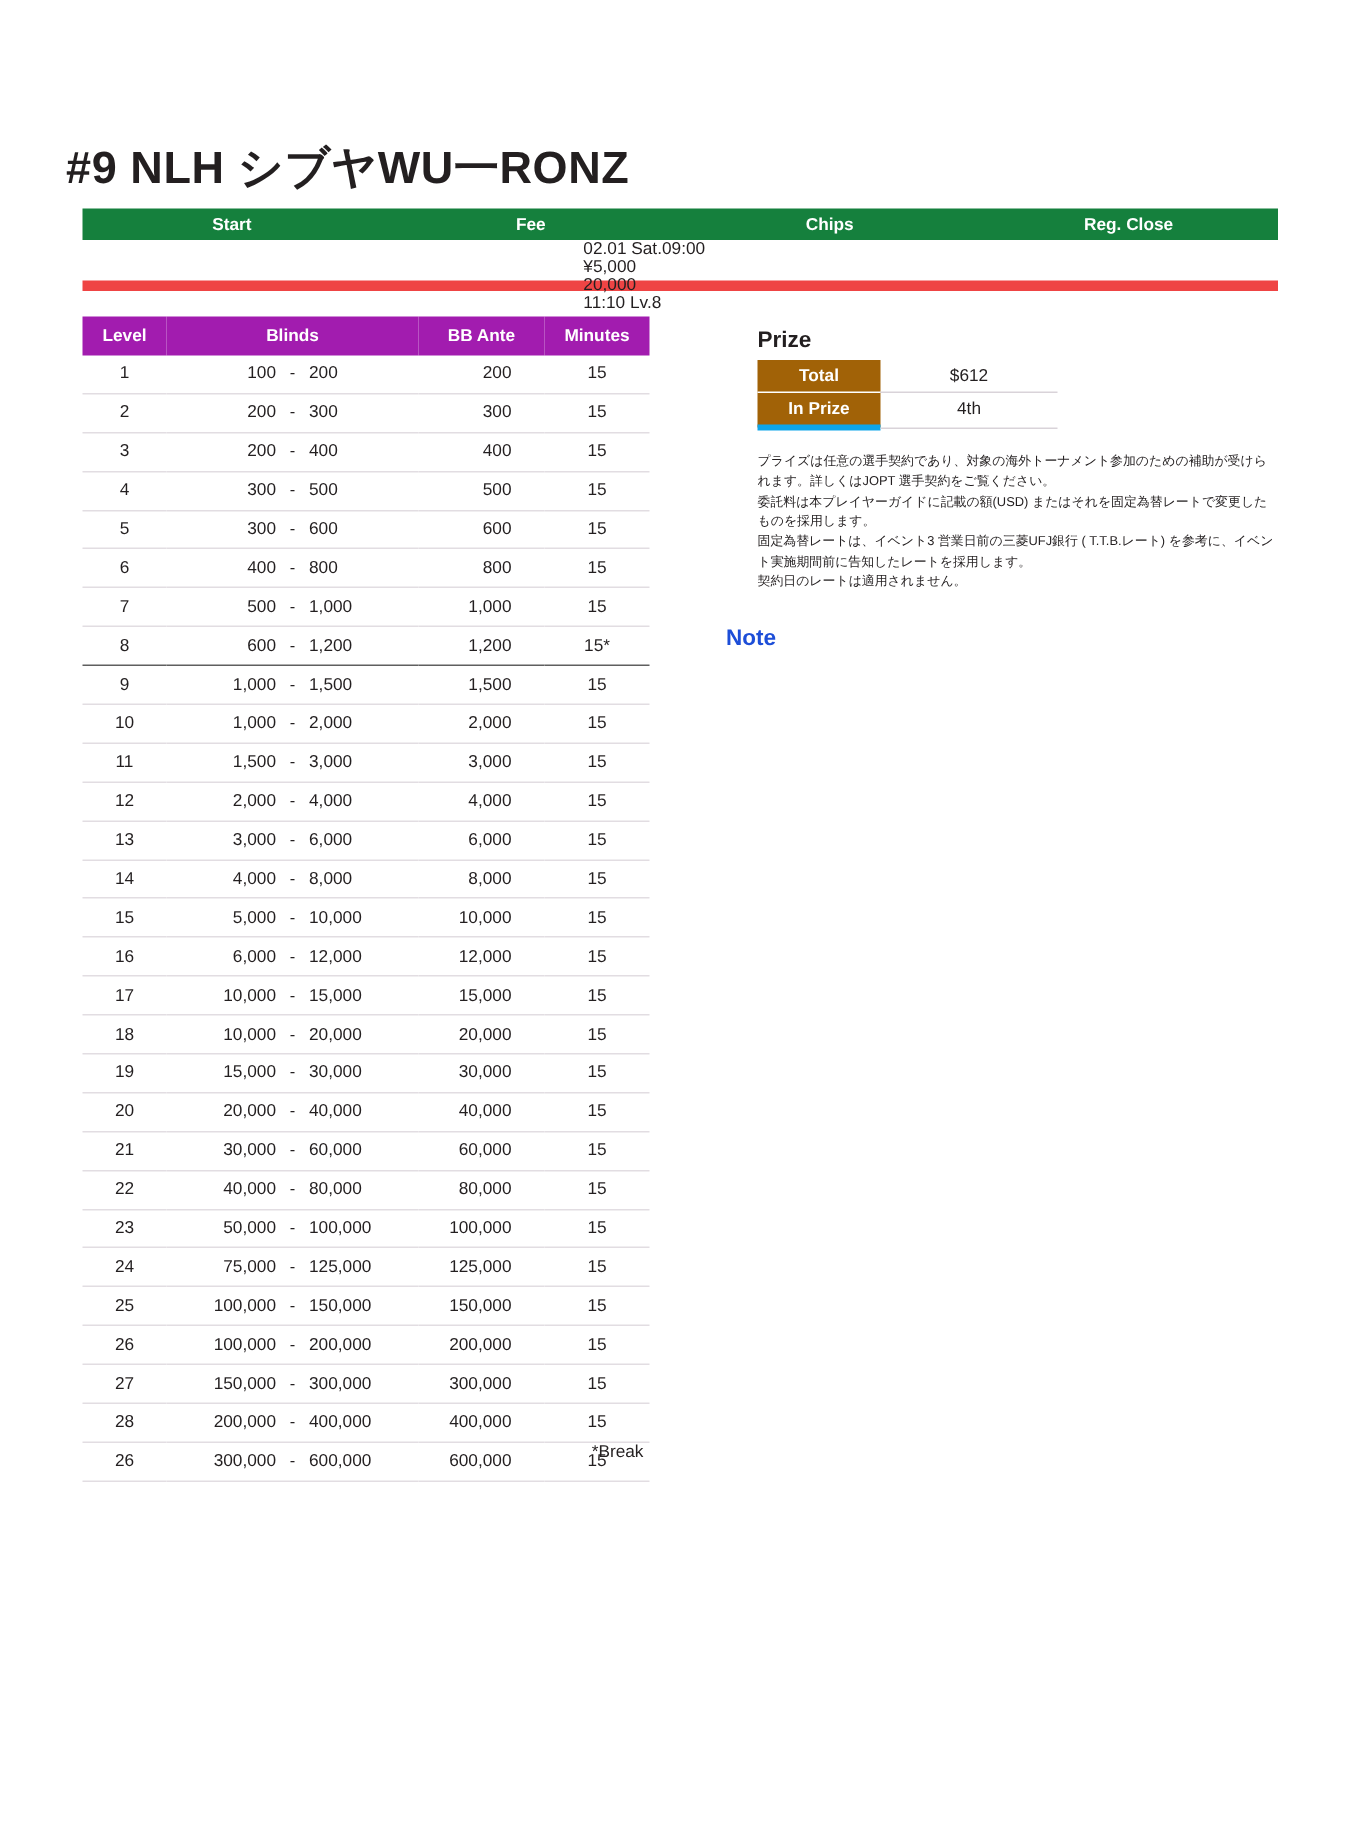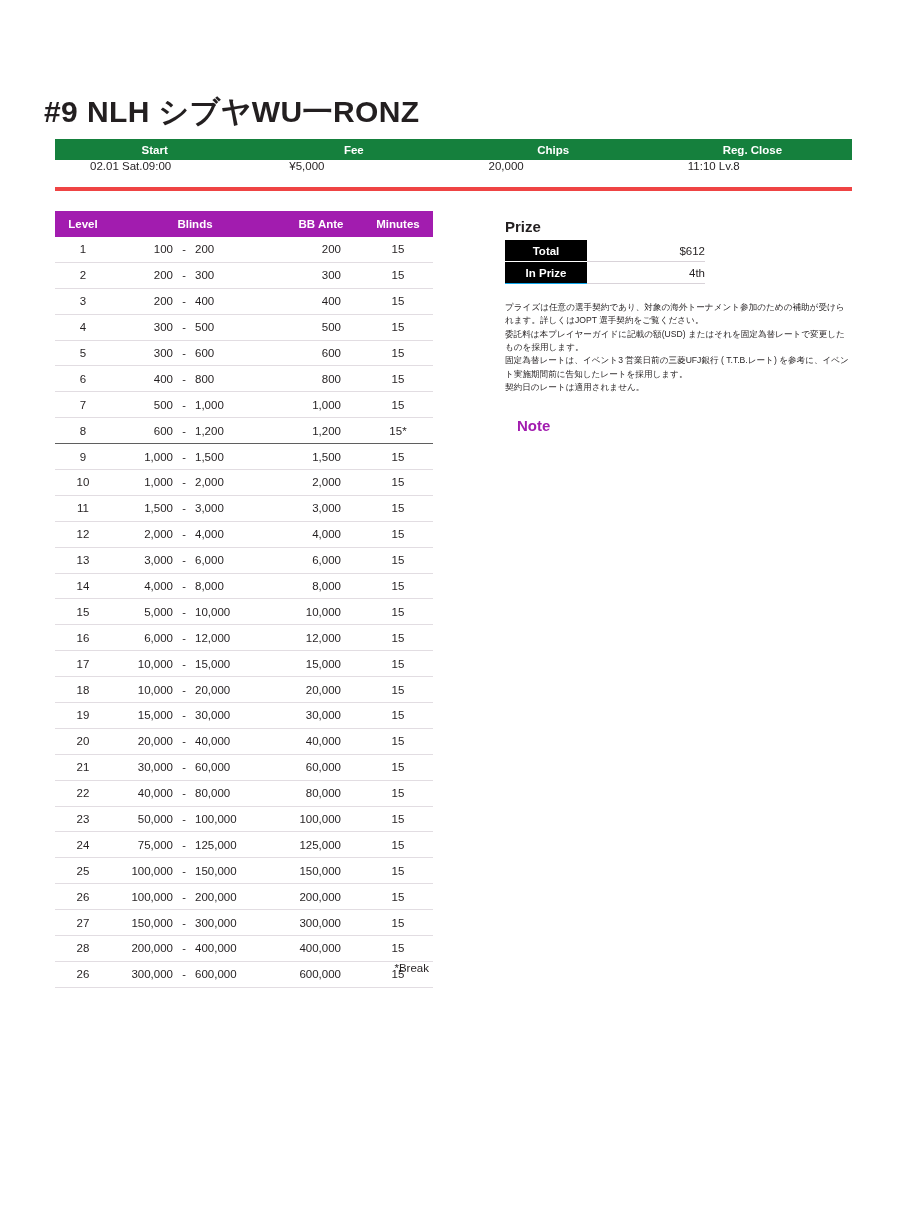--- a/index.html
+++ b/index.html
@@ -48,24 +48,25 @@
     font-size: 11.5px;
     font-weight: bold;
   }
   .infobar .headrow > div {
     width: 25%;
     text-align: center;
   }
   .infobar .valrow {
     display: flex;
     height: 27px;
-    align-items: flex-start;
+    align-items: center;
     font-size: 11.5px;
-    border-bottom: 4px solid #ef4444;
+    border-bottom: 7px solid #ef4444;
     color: #231f20;
+    flex-direction: column;
   }
   .infobar .valrow > div {
     width: 25%;
     text-align: left;
     padding-left: 35px;
     box-sizing: border-box;
   }
   
   .blinds {
     position: absolute;
@@ -100,21 +101,21 @@
   .blinds td.ante {
     text-align: right;
     padding-right: 22px;
   }
   .blinds td.min {
     text-align: center;
   }
   .blinds .bcell {
     display: flex;
     align-items: center;
-    justify-content: flex-start;
+    justify-content: center;
     gap: 0;
   }
   .blinds .sb {
     width: 62px;
     text-align: right;
   }
   .blinds .dash {
     width: 22px;
     text-align: center;
     font-size: 11px;
@@ -153,51 +154,51 @@
     border-collapse: collapse;
     font-size: 11.5px;
   }
   .prize-table td {
     height: 21px;
     padding: 0;
     vertical-align: middle;
     border-bottom: 1px solid #d9d3d9;
   }
   .prize-table td.k {
-    background: #000000;
+    background: #a16207;
     color: #fff;
     font-weight: bold;
     text-align: center;
     width: 82px;
     border-bottom: 1px solid #ffffff;
   }
   .prize-table tr:last-child td.k {
-    border-bottom: 1px solid #0ea5e9;
+    border-bottom: 4px solid #0ea5e9;
   }
   .prize-table td.v {
-    text-align: right;
+    text-align: center;
     width: 118px;
   }
   .prize-note {
     position: absolute;
     left: 505px;
     top: 301px;
     width: 348px;
     font-size: 8.6px;
     line-height: 1.55;
     color: #231f20;
   }
   
   .note-title {
     position: absolute;
-    left: 517px;
+    left: 484px;
     top: 417px;
     font-size: 15px;
     font-weight: bold;
-    color: #a21caf;
+    color: #1d4ed8;
   }
   .note-body {
     position: absolute;
     left: 505px;
     top: 440px;
     width: 348px;
     font-size: 12px;
     line-height: 1.6;
     color: #231f20;
   }

